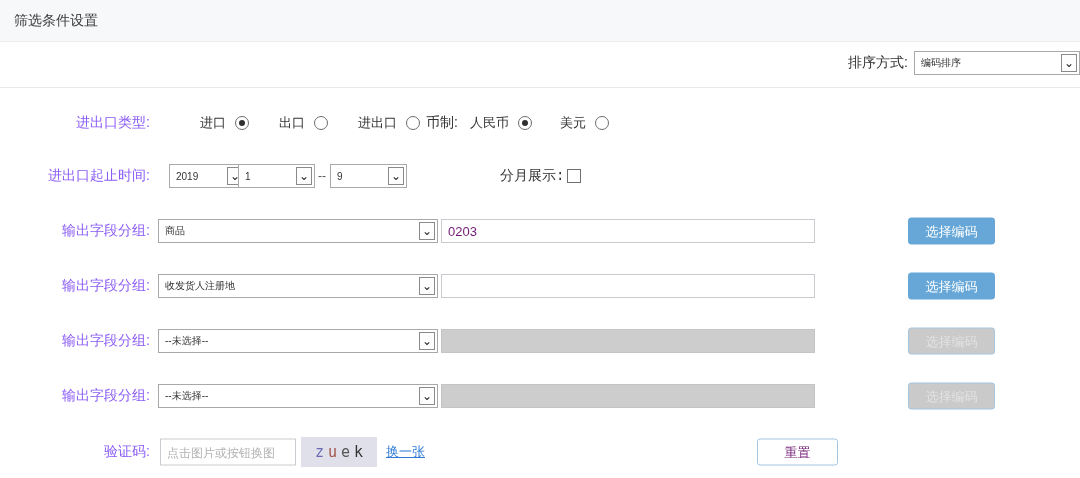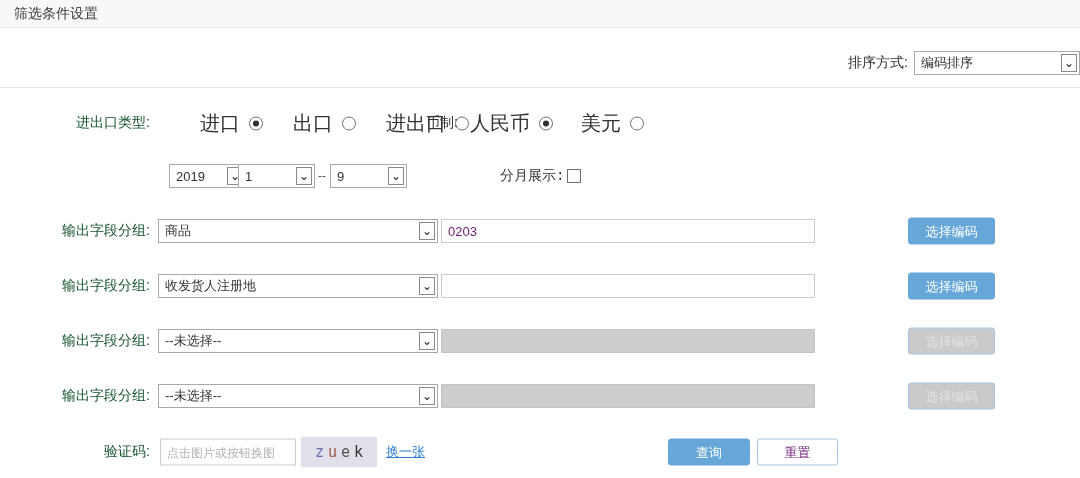--- a/index.html
+++ b/index.html
@@ -10,69 +10,69 @@
   }
   .page {
     position: relative;
     width: 1080px;
     height: 478px;
     background: #fff;
     overflow: hidden;
   }
   
   .header {
-    position: absolute; top: 0; left: 0; right: 0; height: 28px;
+    position: absolute; top: 0; left: 0; right: 0; height: 42px;
     background: #f6f8fa;
     border-bottom: 1px solid #e9edf0;
     display: flex; align-items: center;
     padding-left: 14px;
   }
   .header .title { font-size: 14px; color: #3a3a3a; }
 
   
   .sort-row {
     position: absolute; top: 38px; left: 0; right: 0; height: 50px;
     border-bottom: 1px solid #e6eaec;
     display: flex; align-items: center; justify-content: flex-end;
     padding-right: 0;
   }
   .sort-row .lbl { font-size: 14px; margin-right: 6px; }
 
   
   .lbl { font-size: 14px; color: #333; }
   .row-label {
     position: absolute; left: 0; width: 150px; text-align: right;
-    font-size: 14px; color: #14532d;
+    font-size: 14px; color: #8b5cf6;
     top: 50%; transform: translateY(-50%);
   }
 
   .row { position: absolute; left: 0; right: 0; height: 36px; }
 
   
   .sel {
     position: absolute; top: 50%; transform: translateY(-50%);
     height: 24px; background: #fff;
     border: 1px solid #a9a9a9;
     display: flex; align-items: center; justify-content: space-between;
     cursor: default;
   }
   .sel .sel-text {
-    font-size: 13px; color: #333; padding-left: 6px;
+    font-size: 10px; color: #333; padding-left: 6px;
     white-space: nowrap; overflow: hidden;
   }
   .sel .sel-arrow {
     flex: 0 0 16px; width: 16px; height: 18px; margin: 2px 2px 2px 4px;
     border: 1px solid #8a8a8a; background: #fdfdfd;
     display: flex; align-items: center; justify-content: center;
     font-size: 12px; line-height: 1; color: #222;
   }
 
   
   .radio-item { display: inline-flex; align-items: center; }
-  .radio-item .r-lbl { font-size: 20px; margin-right: 9px; }
+  .radio-item .r-lbl { font-size: 13px; margin-right: 9px; }
   .radio {
     width: 14px; height: 14px; border-radius: 50%;
     border: 1px solid #6e6e6e; background: #fff;
     display: inline-flex; align-items: center; justify-content: center;
   }
   .radio.checked::after {
     content: ""; width: 6px; height: 6px; border-radius: 50%; background: #2f2f2f;
   }
   .checkbox {
     width: 14px; height: 14px; border: 1px solid #707070; background: #fff;
@@ -158,20 +158,21 @@
         <span class="radio checked"></span>
       </span>
       <span class="radio-item">
         <span class="r-lbl">美元</span>
         <span class="radio"></span>
       </span>
     </div>
   </div>
 
   <div class="row" style="top:158px;">
+    <span class="row-label">进出口起止时间:</span>
     <div class="sel" style="left:169px; width:77px;">
       <span class="sel-text">2019</span>
       <span class="sel-arrow">⌄</span>
     </div>
     <div class="sel" style="left:238px; width:77px;">
       <span class="sel-text">1</span>
       <span class="sel-arrow">⌄</span>
     </div>
     <span class="lbl" style="position:absolute; left:318px; top:50%; transform:translateY(-50%); font-size:12px; color:#555;">--</span>
     <div class="sel" style="left:330px; width:77px;">
@@ -225,17 +226,16 @@
   <div class="row" style="top:434px; height:36px;">
     <span class="row-label">验证码:</span>
     <input class="text-input" style="left: 160px; width: 136px; height: 27px;" placeholder="点击图片或按钮换图">
     <div class="captcha-box">
       <span style="color: rgb(107, 107, 180);">z</span>
         <span style="color: rgb(162, 87, 74);">u</span>
         <span style="color: rgb(85, 85, 85);">e</span>
         <span style="color: rgb(51, 51, 51);">k</span>
     </div>
     <a class="refresh-link">换一张</a>
-    <button class="btn btn-blue" style="left:668px; width:82px;">查询</button>
     <button class="btn btn-outline" style="left:757px; width:81px;">重置</button>
   </div>
 
 </div>
 
 </body></html>

